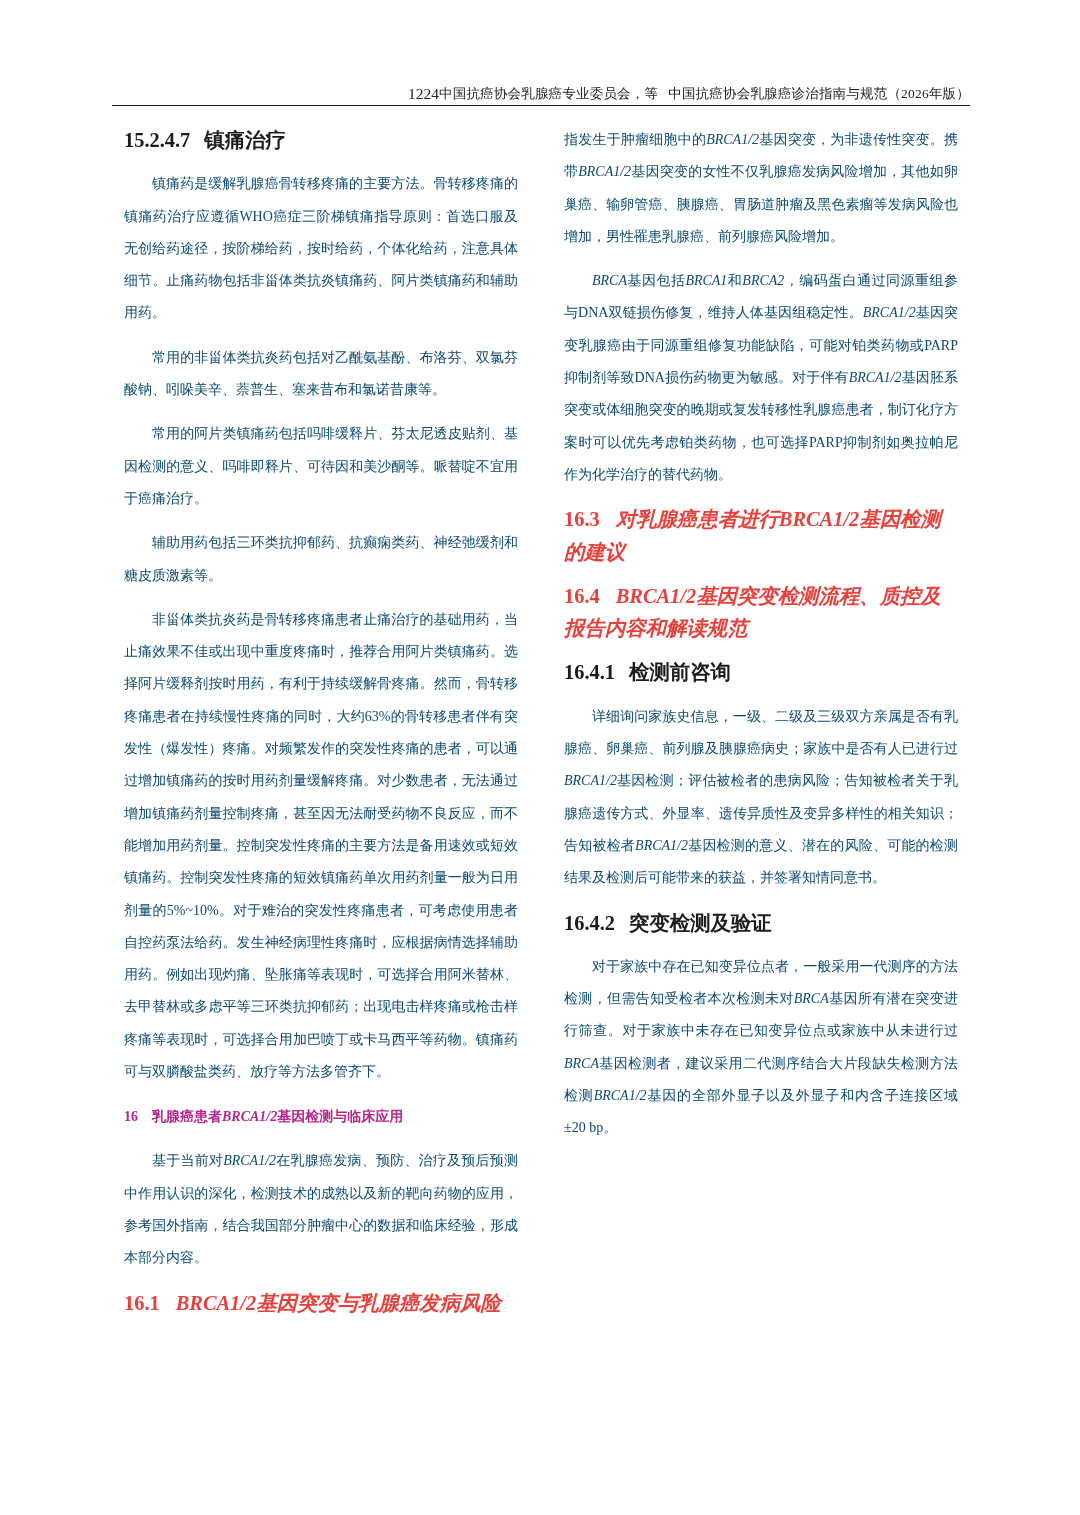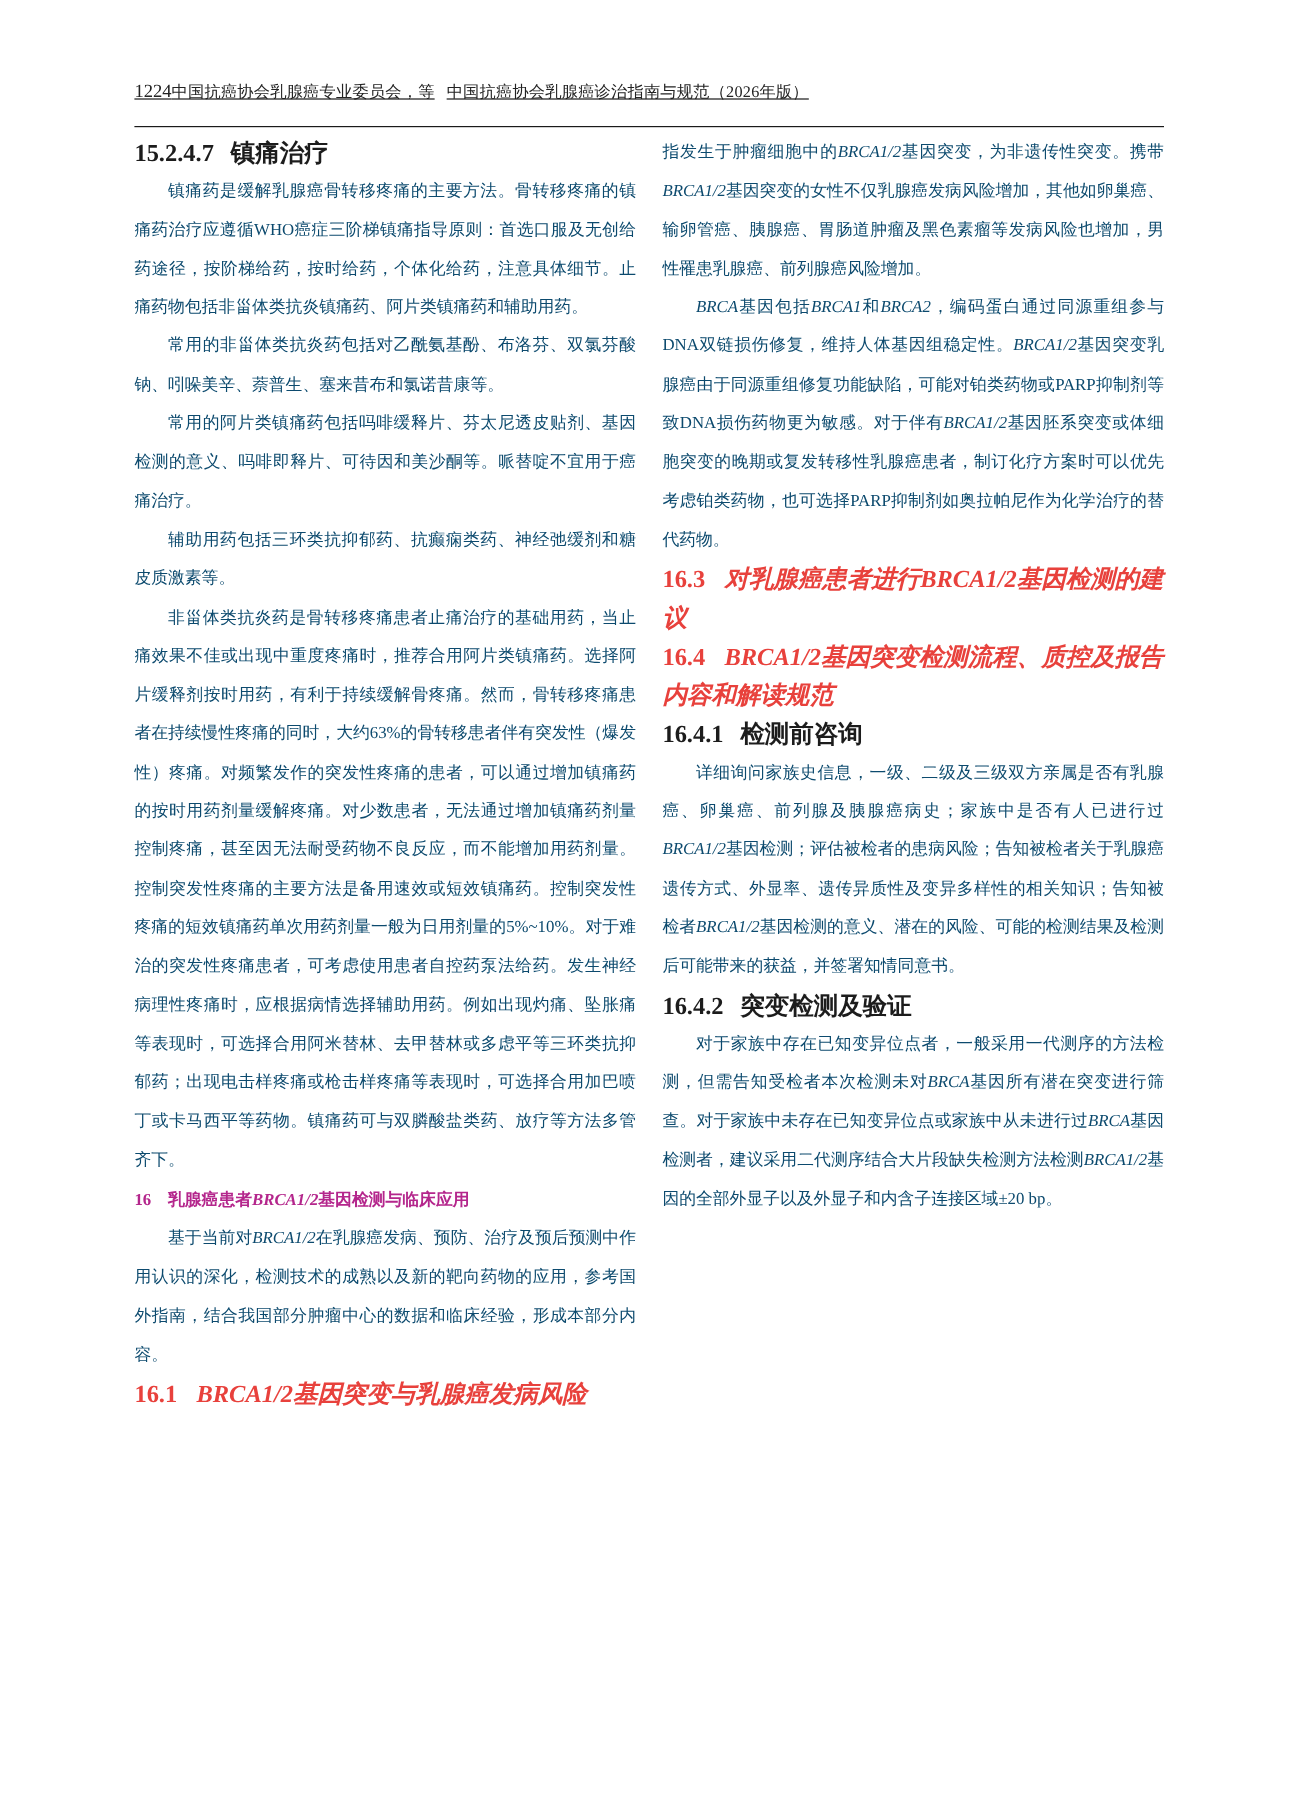--- a/index.html
+++ b/index.html
@@ -26,25 +26,24 @@
 
   
   .runhead {
     position: absolute;
     left: 112px;
     top: 76px;
     width: 858px;
     height: 30px;
     display: flex;
     align-items: flex-end;
-    justify-content: flex-start;
+    justify-content: flex-end;
     border-bottom: 1.6px solid #1a1a1a;
-    padding-bottom: 19px;
+    padding-bottom: 2px;
     box-sizing: border-box;
-    text-decoration: underline;
   }
   .runhead .folio {
     font-size: 15.5px;
     letter-spacing: 0px;
     color: #222;
   }
   .runhead .runtitle {
     font-size: 13.5px;
     color: #222;
     white-space: nowrap;
@@ -62,21 +61,21 @@
     height: 1300px;
     display: flex;
     justify-content: space-between;
   }
   .col {
     width: 418px;
   }
 
   
   p, h2, h3, h4 {
-    margin: 0;
+    margin: 12px;
     padding: 0;
   }
 
   .para {
     font-size: 14px;
     line-height: 32.3px;
     text-align: justify;
     text-justify: inter-ideograph;
     text-indent: 2em;
     letter-spacing: 0px;

